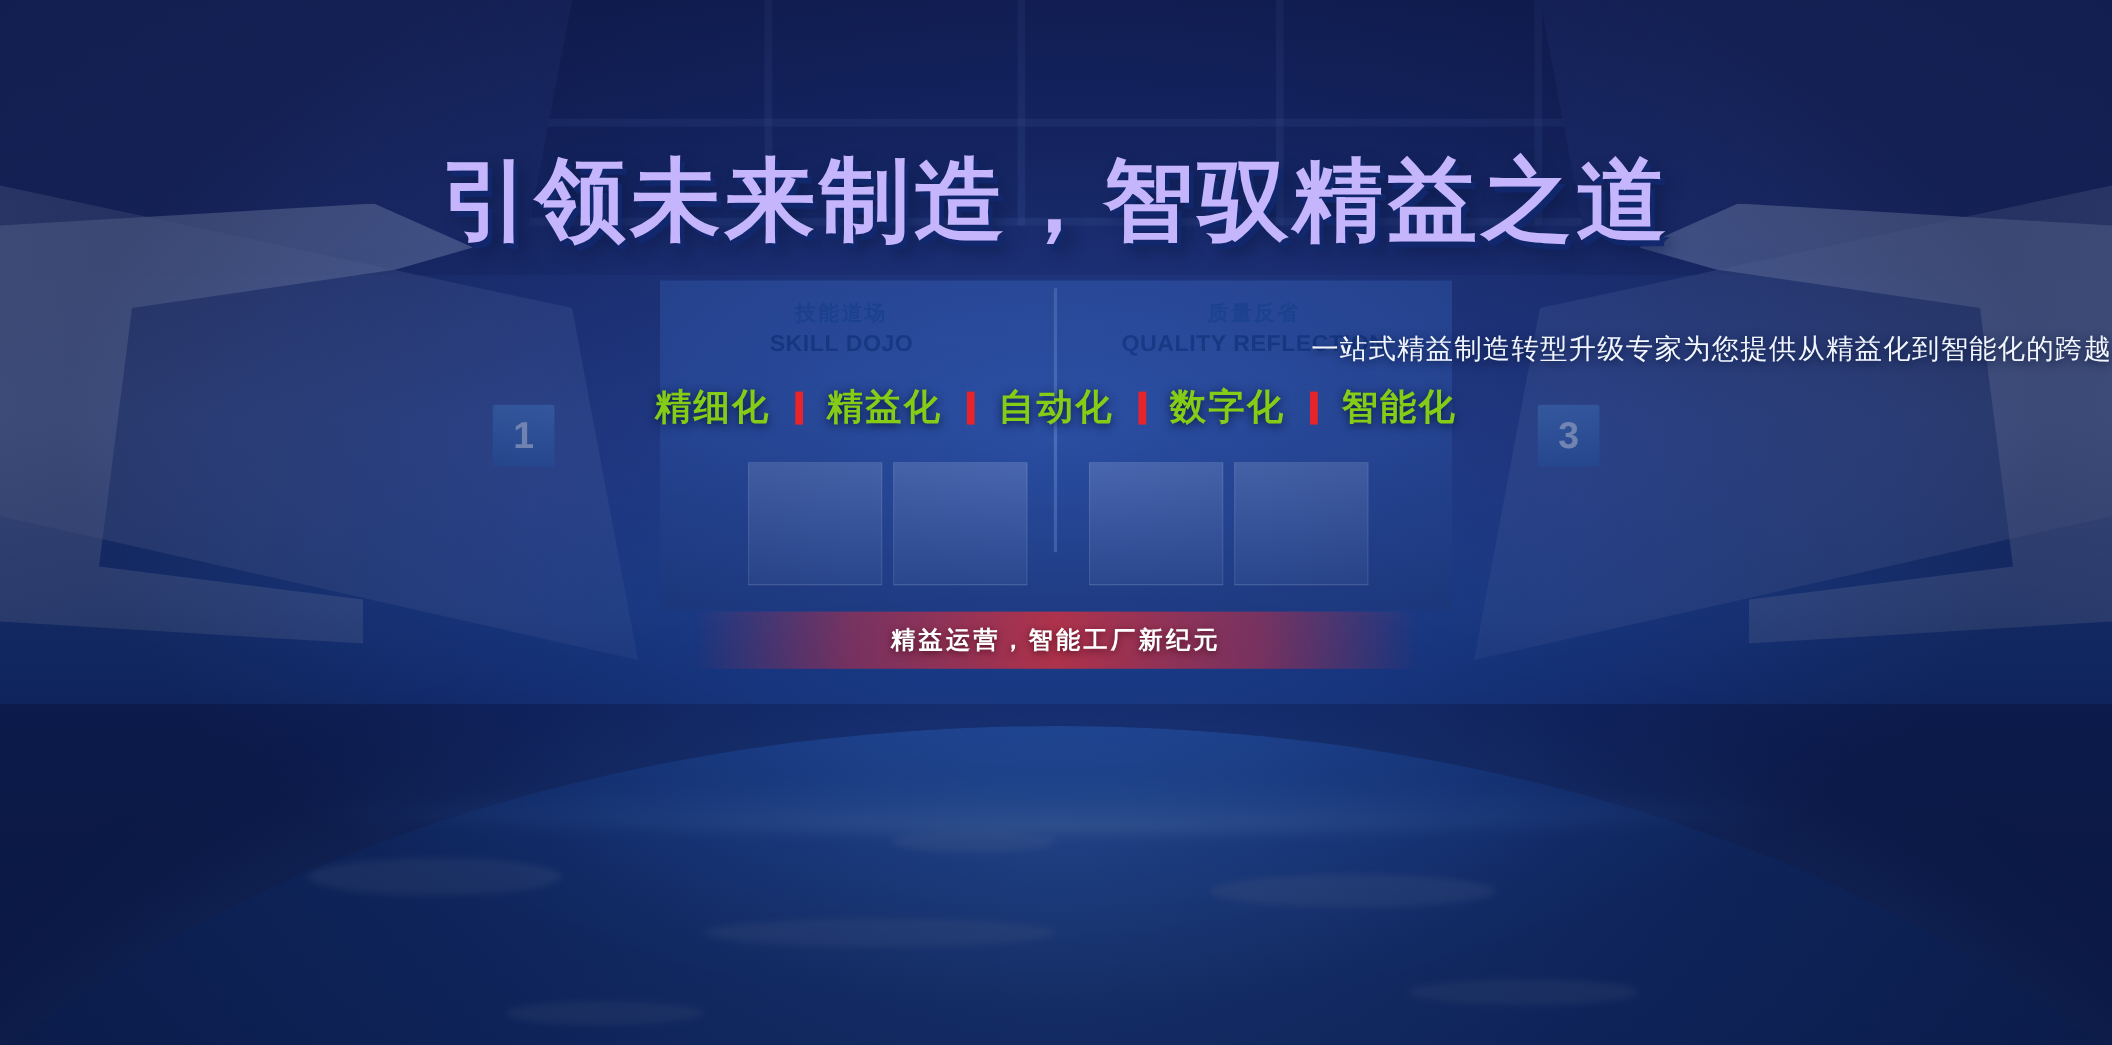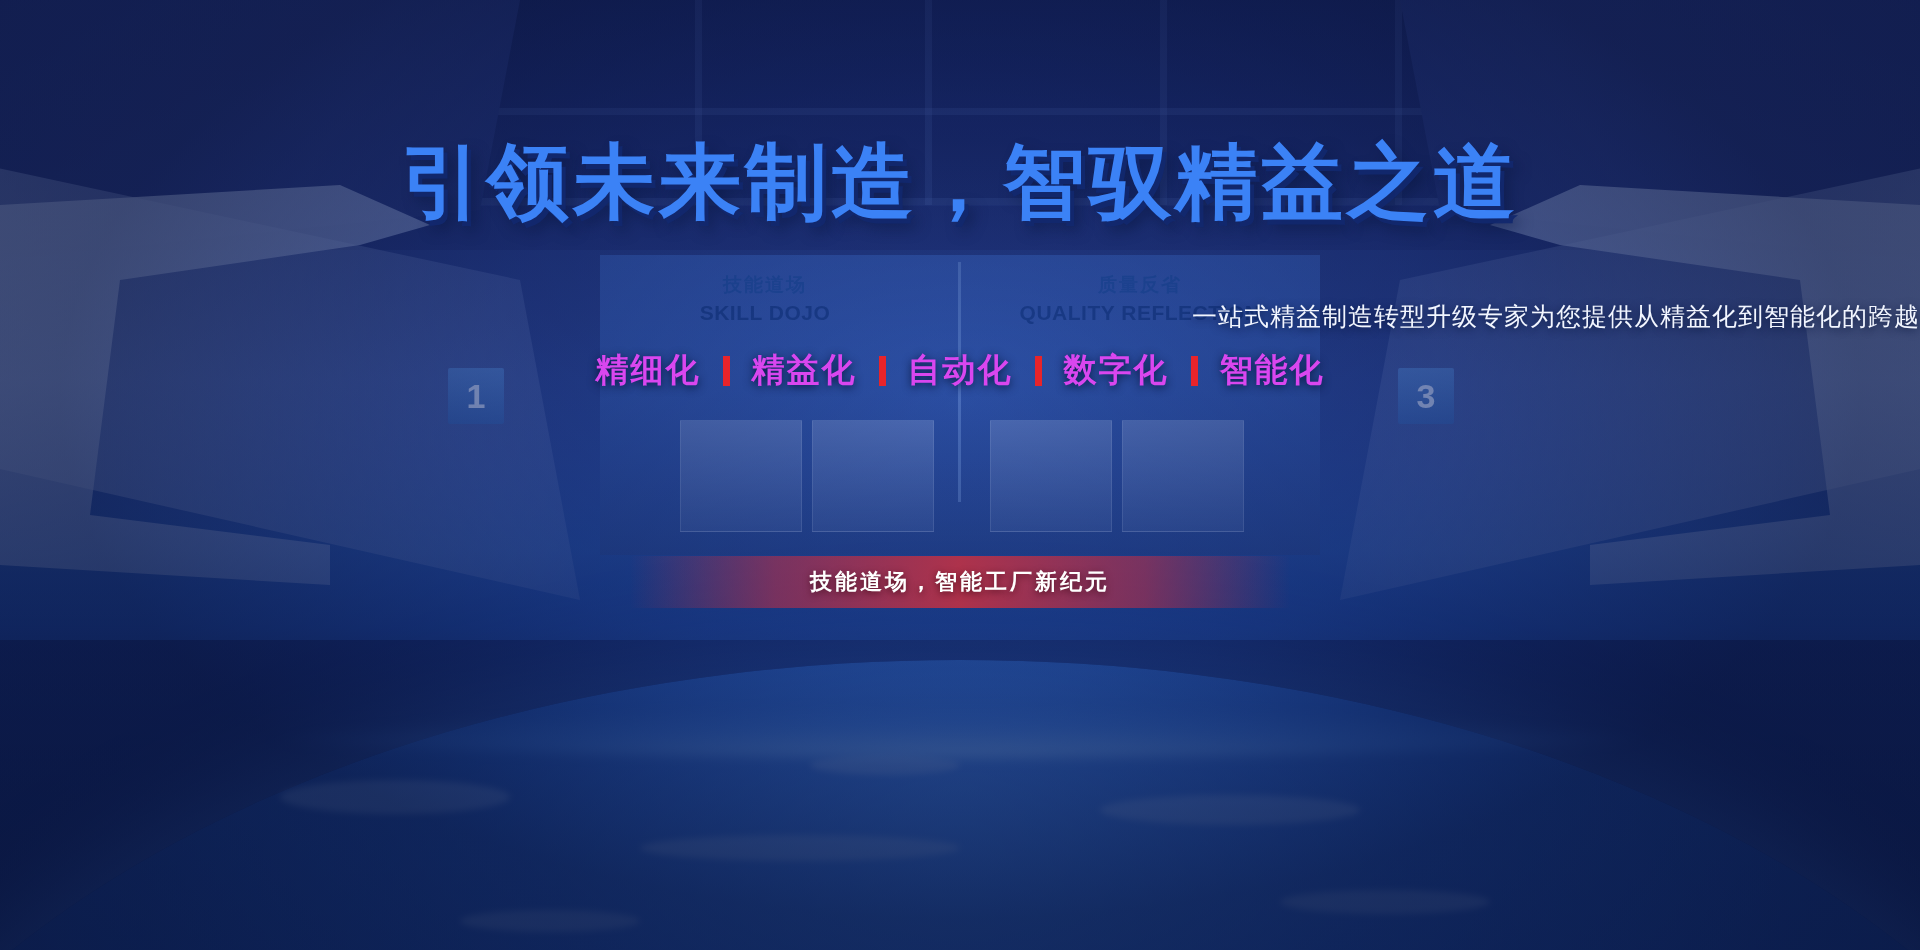--- a/index.html
+++ b/index.html
@@ -169,21 +169,21 @@
   }
 
   
   #headline {
     position: absolute;
     left: 0; right: 0; top: 128px;
     text-align: center;
     font-size: 82px;
     font-weight: 700;
     letter-spacing: 4px;
-    color: #3b82f6;
+    color: #c4b5fd;
     text-shadow:
       4px 5px 0 rgba(18,40,110,.95),
       8px 9px 14px rgba(8,20,60,.55);
     white-space: nowrap;
   }
   #subtitle {
     position: absolute;
     left: 0; right: 0; top: 300px;
     text-align: right;
     font-size: 25px;
@@ -197,21 +197,21 @@
     left: 0; right: 0; top: 348px;
     display: flex;
     align-items: center;
     justify-content: center;
     gap: 22px;
   }
   #keywords .kw {
     font-size: 33px;
     font-weight: 700;
     letter-spacing: 2px;
-    color: #d946ef;
+    color: #84cc16;
     text-shadow: 0 2px 9px rgba(6,18,55,.9);
   }
   #keywords .sep {
     width: 7px;
     height: 30px;
     background: #e8242a;
     flex: 0 0 auto;
   }
 
   #bottom-banner {
@@ -304,16 +304,16 @@
     <span class="kw">精益化</span>
     <span class="sep"></span>
     <span class="kw">自动化</span>
     <span class="sep"></span>
     <span class="kw">数字化</span>
     <span class="sep"></span>
     <span class="kw">智能化</span>
   </div>
 
   <div id="bottom-banner">
-    <span class="txt">技能道场，智能工厂新纪元</span>
+    <span class="txt">精益运营，智能工厂新纪元</span>
   </div>
 
 </div>
 
 </body></html>

